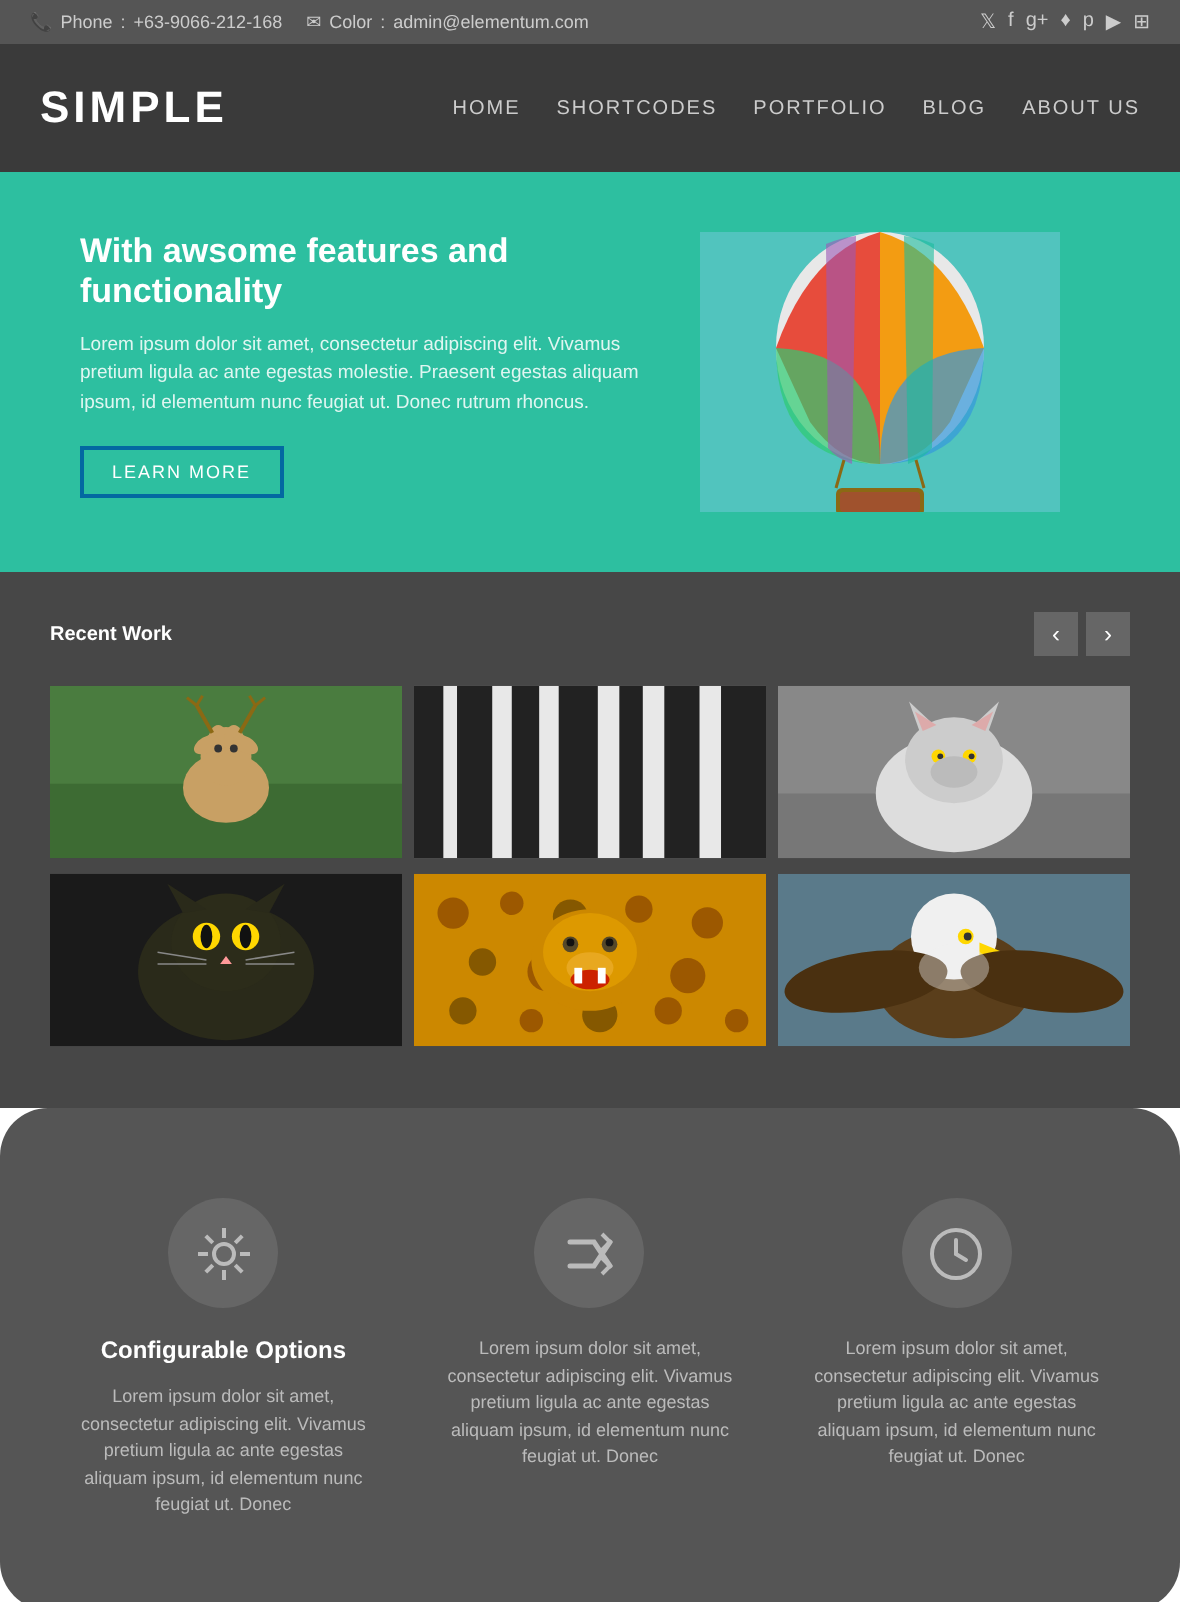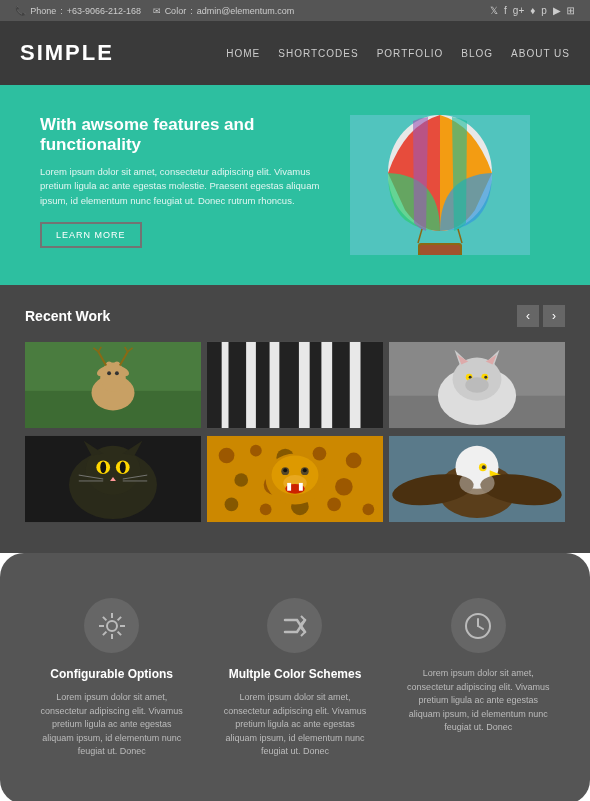--- a/index.html
+++ b/index.html
@@ -51,21 +51,21 @@
       padding: 30px 30px 30px 40px;
       min-height: 175px;
       position: relative;
       overflow: hidden;
     }
     .hero-text { flex: 1; max-width: 290px; }
     .hero-text h1 { color: #fff; font-size: 17px; font-weight: bold; margin-bottom: 10px; }
     .hero-text p { color: rgba(255,255,255,0.85); font-size: 9.5px; line-height: 1.5; margin-bottom: 14px; }
     .hero-btn {
       display: inline-block;
-      border: 2px solid #737373;
+      border: 2px solid #0369a1;
       color: #fff;
       font-size: 9px;
       padding: 6px 14px;
       text-decoration: none;
       text-transform: uppercase;
       letter-spacing: 1px;
       cursor: pointer;
       background: transparent;
     }
     
@@ -76,21 +76,21 @@
       padding: 20px 25px 30px;
     }
     .section-header {
       display: flex;
       justify-content: space-between;
       align-items: center;
       margin-bottom: 14px;
     }
     .section-title {
       color: #fff;
-      font-size: 14px;
+      font-size: 10px;
       font-weight: bold;
     }
     .nav-arrows { display: flex; gap: 4px; }
     .arrow-btn {
       background: #666;
       color: #fff;
       border: none;
       width: 22px;
       height: 22px;
       cursor: pointer;
@@ -398,21 +398,20 @@
   </div>
   <div class="feature">
     <div class="feature-icon">
       <svg width="28" height="28" viewBox="0 0 28 28" fill="none">
         <path d="M4 8 L16 8 L24 20" stroke="#bbb" stroke-width="2.5" fill="none" stroke-linecap="round"></path>
         <path d="M4 20 L16 20 L24 8" stroke="#bbb" stroke-width="2.5" fill="none" stroke-linecap="round"></path>
         <polyline points="20,4 24,8 20,12" stroke="#bbb" stroke-width="2" fill="none"></polyline>
         <polyline points="20,16 24,20 20,24" stroke="#bbb" stroke-width="2" fill="none"></polyline>
       </svg>
     </div>
-    <h3>Multple Color Schemes</h3>
     <p>Lorem ipsum dolor sit amet, consectetur adipiscing elit. Vivamus pretium ligula ac ante egestas aliquam ipsum, id elementum nunc feugiat ut. Donec</p>
   </div>
   <div class="feature">
     <div class="feature-icon">
       <svg width="28" height="28" viewBox="0 0 28 28">
         <circle cx="14" cy="14" r="12" stroke="#bbb" stroke-width="2" fill="none"></circle>
         <line x1="14" y1="7" x2="14" y2="14" stroke="#bbb" stroke-width="2" stroke-linecap="round"></line>
         <line x1="14" y1="14" x2="19" y2="17" stroke="#bbb" stroke-width="2" stroke-linecap="round"></line>
       </svg>
     </div>

